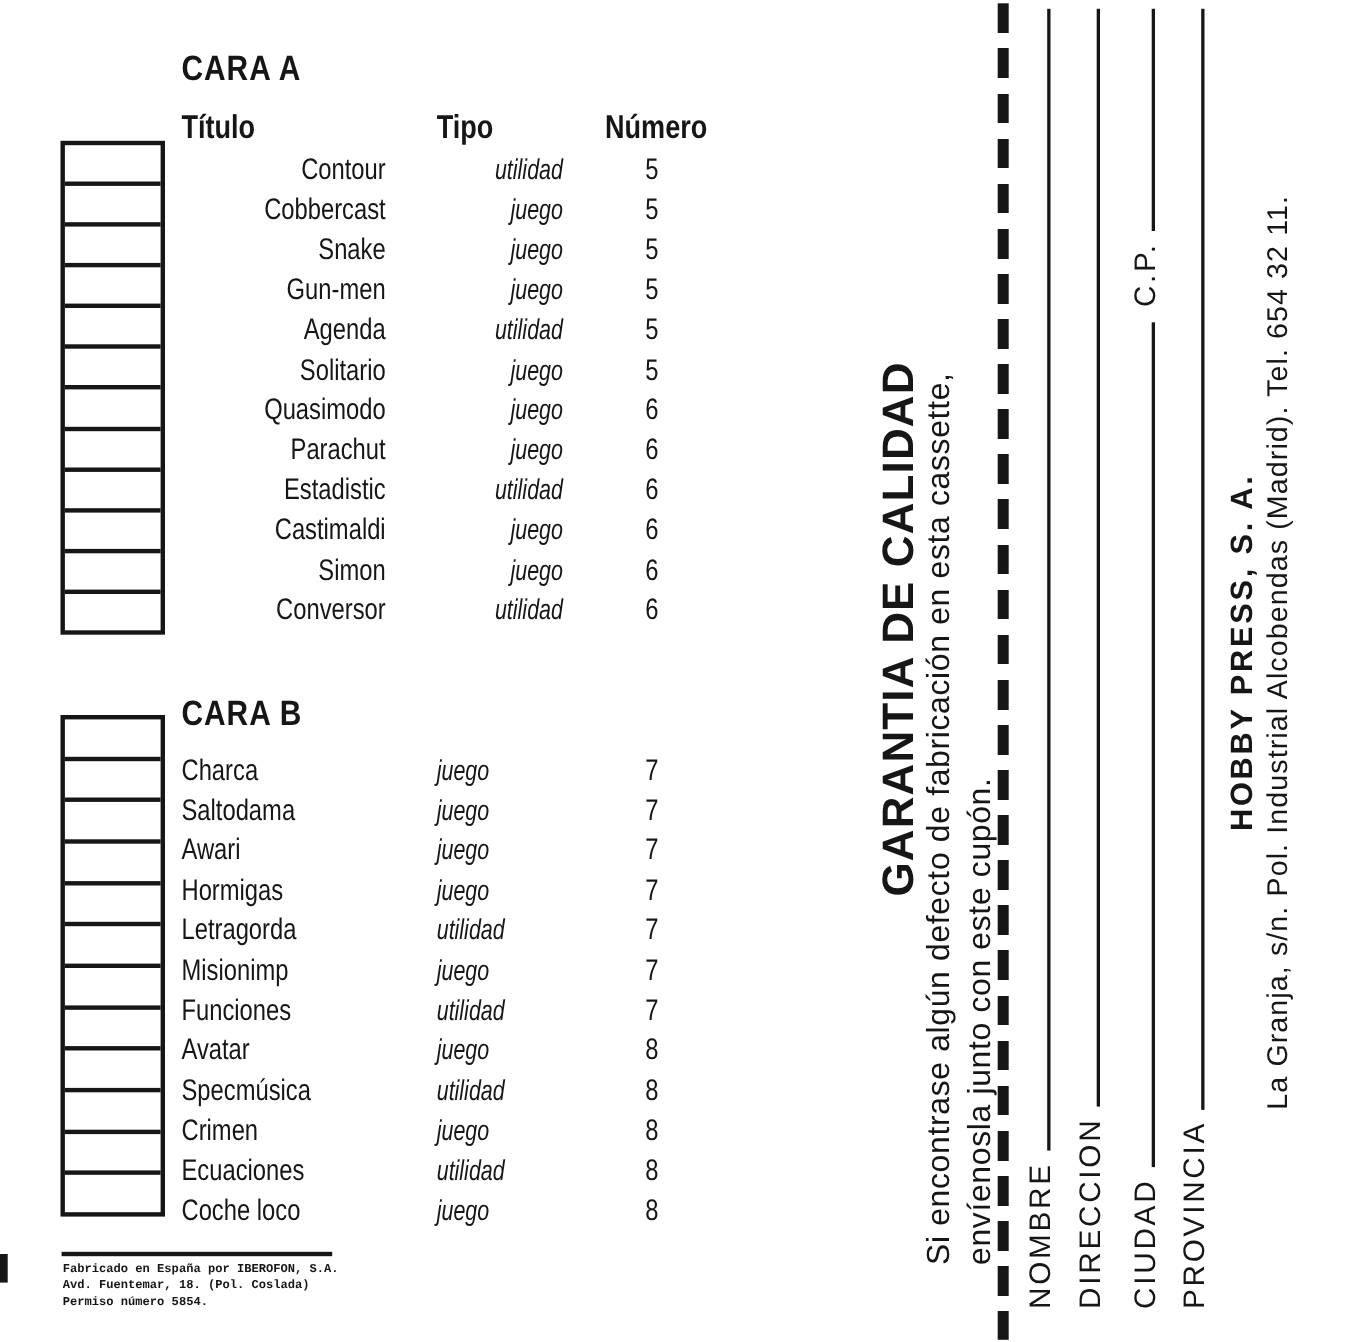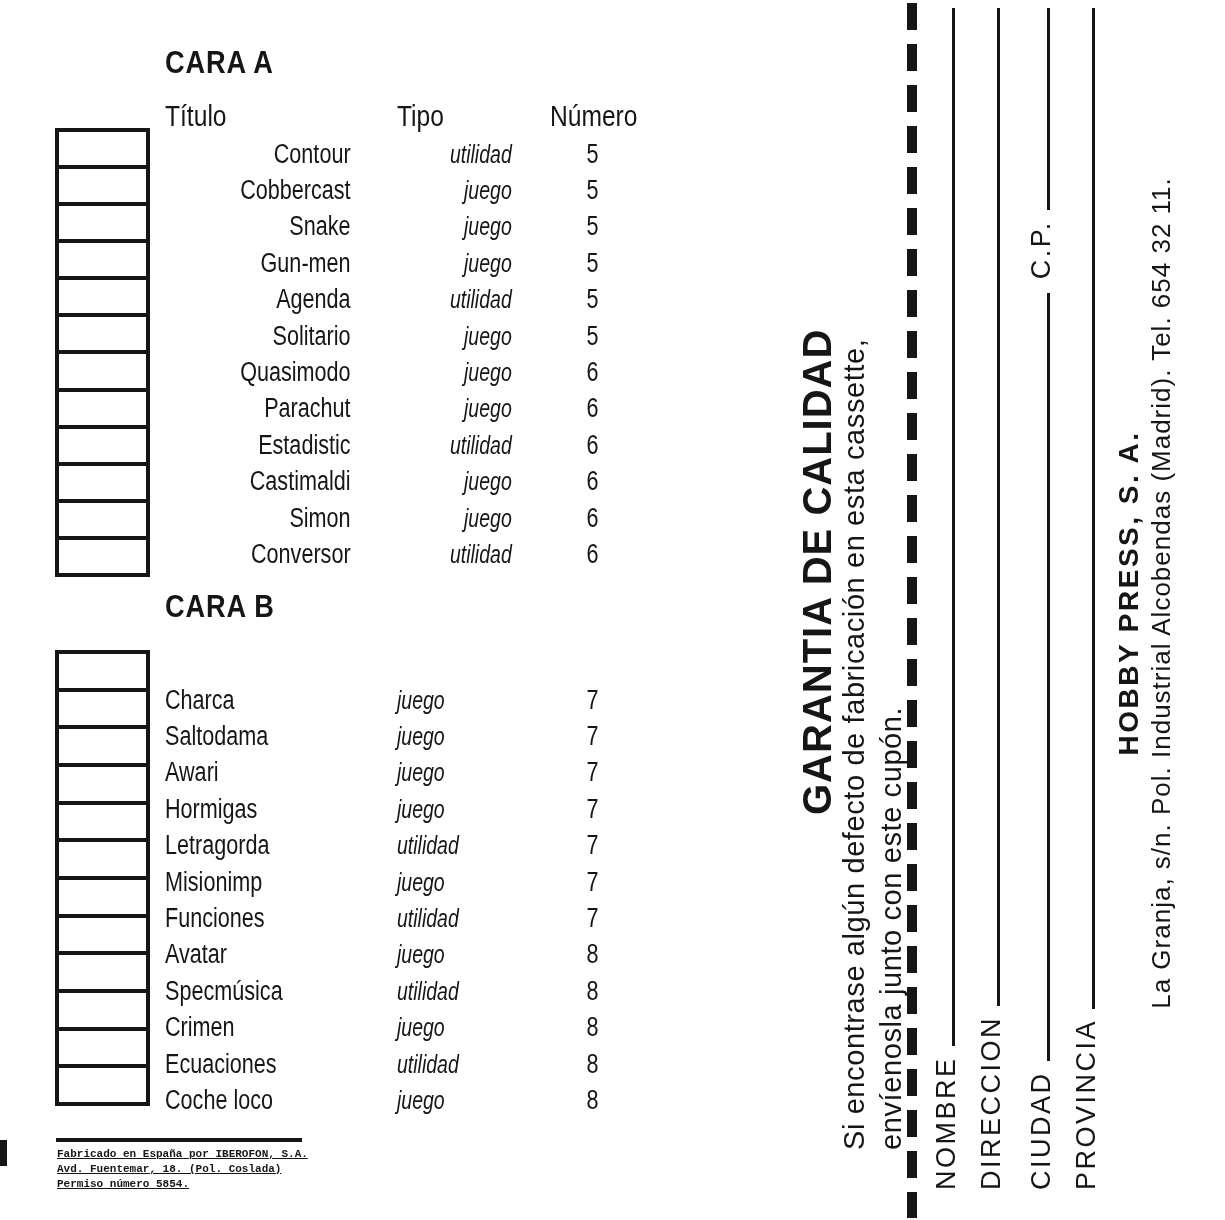--- a/index.html
+++ b/index.html
@@ -7,42 +7,42 @@
     position:relative;width:1225px;height:1220px;background:#ffffff;
     font-family:"Liberation Sans", sans-serif;color:#161616;overflow:hidden;
   }
   
   .cnd{display:inline-block;transform:scaleX(0.8);transform-origin:0 50%;white-space:nowrap;}
   .cnd-i{display:inline-block;transform:scaleX(0.75);transform-origin:0 50%;white-space:nowrap;font-style:italic;}
   .cnd-n{display:inline-block;transform:scaleX(0.8);transform-origin:50% 50%;white-space:nowrap;}
 
   
   .side-heading{position:absolute;left:165px;font-size:32px;font-weight:bold;letter-spacing:1px;}
-  #heading-a{top:44px;} #heading-b{top:588px;}
+  #heading-a{top:44px;} #heading-b{top:630px;}
 
   
   .colhead,.srow{display:grid;grid-template-columns:232px 153px 125px;align-items:center;}
-  .colhead{position:absolute;left:165px;top:99px;width:510px;font-size:30px;font-weight:normal;height:34px;}
+  .colhead{position:absolute;left:165px;top:99px;width:510px;font-size:30px;font-weight:bold;height:34px;}
   .rows{position:absolute;left:165px;width:510px;}
   #rows-a{top:136px;text-align:right;} #rows-b{top:682px;}
   .srow{height:36.4px;font-size:27px;}
   .cell-type{font-size:26px;}
   .num{justify-self:center;margin-right:40px;}
 
   
   .ticks{position:absolute;left:55px;width:95px;border:4px solid #161616;box-sizing:border-box;
          display:flex;flex-direction:column;background:#fff;}
   #ticks-a{top:128px;height:449px;} #ticks-b{top:650px;height:456px;}
   .tick{flex:1 1 0;border-bottom:4px solid #161616;}
   .tick:last-child{border-bottom:none;}
 
   
   #imprint-rule{position:absolute;left:56px;top:1138px;width:246px;height:4px;background:#161616;}
   #imprint{position:absolute;left:57px;top:1147px;font-family:"Liberation Mono", monospace;
-           font-size:11px;font-weight:bold;line-height:15px;white-space:nowrap;text-decoration:underline;}
+           font-size:11px;font-weight:bold;line-height:15px;white-space:nowrap;}
   #edge-artifact{position:absolute;left:0;top:1140px;width:7px;height:26px;background:#161616;}
 
   
   #cut-line{position:absolute;left:907px;top:3px;width:10px;height:1215px;
     background:repeating-linear-gradient(to bottom,#161616 0 27px,transparent 27px 41px);}
 
   
   .rot{position:absolute;transform:rotate(-90deg);transform-origin:0 0;}
   #coupon-title{left:795px;top:815px;font-size:40px;font-weight:bold;letter-spacing:1px;white-space:nowrap;}
   #coupon-body{left:836px;top:1150px;width:990px;font-size:29px;letter-spacing:0.6px;line-height:37px;}

